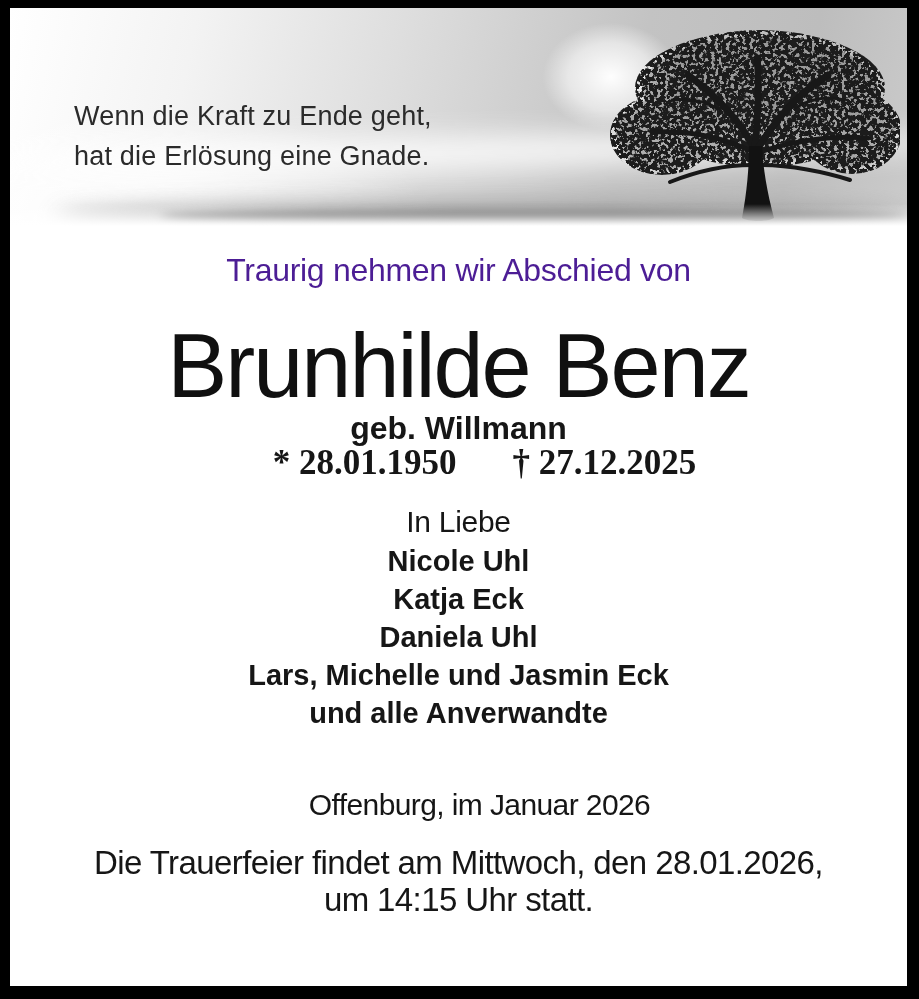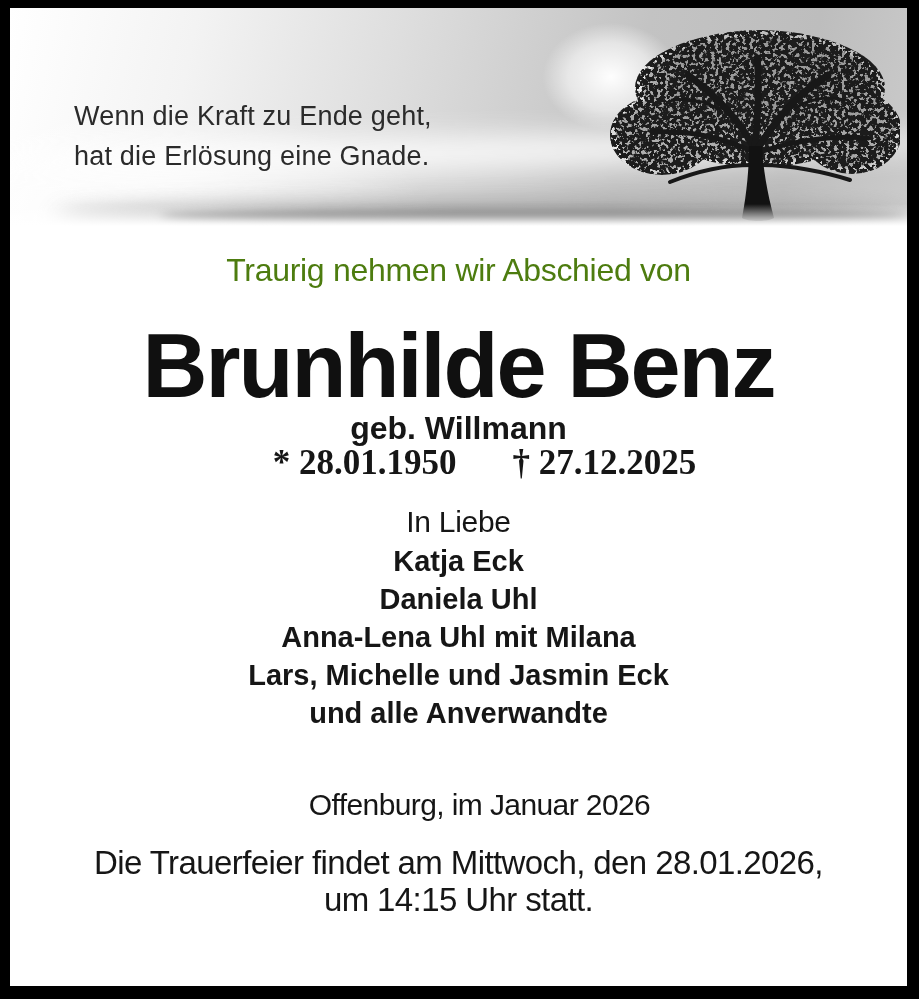--- a/index.html
+++ b/index.html
@@ -57,23 +57,23 @@
 
   .quote {
     position: absolute; top: 88px; left: 64px;
     font-size: 27px; line-height: 40px;
     color: #2b2b2b; letter-spacing: .2px;
   }
 
   
   .tline { position: absolute; left: 0; width: 100%; text-align: center; }
 
-  .intro       { top: 244px; font-size: 32px; letter-spacing: -.3px; color: #4d7c0f; }
+  .intro       { top: 244px; font-size: 32px; letter-spacing: -.3px; color: #4c1d95; }
   .name        { top: 310px; margin: 0; font-size: 90px; line-height: 96px;
-                 font-weight: 700; letter-spacing: -2px; color: #101010; }
+                 font-weight: 400; letter-spacing: -2px; color: #101010; }
   .maiden      { top: 402px; font-size: 32px; font-weight: 700; }
   .dates       { top: 435px; font-family: Liberation Serif, serif;
                  font-size: 35px; font-weight: 700; padding-left: 26px; }
   .dates .birth { margin-right: 56px; }
   .salutation  { top: 497px; font-size: 30px; letter-spacing: -.3px; }
   .mourners    { top: 534px; font-size: 29px; font-weight: 700; line-height: 38px; }
   .placedate   { top: 780px; font-size: 30px; letter-spacing: -.6px; padding-left: 21px; }
   .service     { top: 836px; font-size: 33px; letter-spacing: -.6px; line-height: 37px; }
 </style>
 </head>
@@ -141,23 +141,23 @@
 
     <div class="tline maiden">geb. Willmann</div>
 
     <div class="tline dates">
       <span class="birth">* 28.01.1950</span><span class="death">† 27.12.2025</span>
     </div>
 
     <div class="tline salutation">In Liebe</div>
 
     <div class="tline mourners">
+      <div>Nicole Uhl</div>
       <div>Katja Eck</div>
       <div>Daniela Uhl</div>
-      <div>Anna-Lena Uhl mit Milana</div>
       <div>Lars, Michelle und Jasmin Eck</div>
       <div>und alle Anverwandte</div>
     </div>
 
     <div class="tline placedate">Offenburg, im Januar 2026</div>
 
     <div class="tline service">
       <div>Die Trauerfeier findet am Mittwoch, den 28.01.2026,</div>
       <div>um 14:15 Uhr statt.</div>
     </div>

